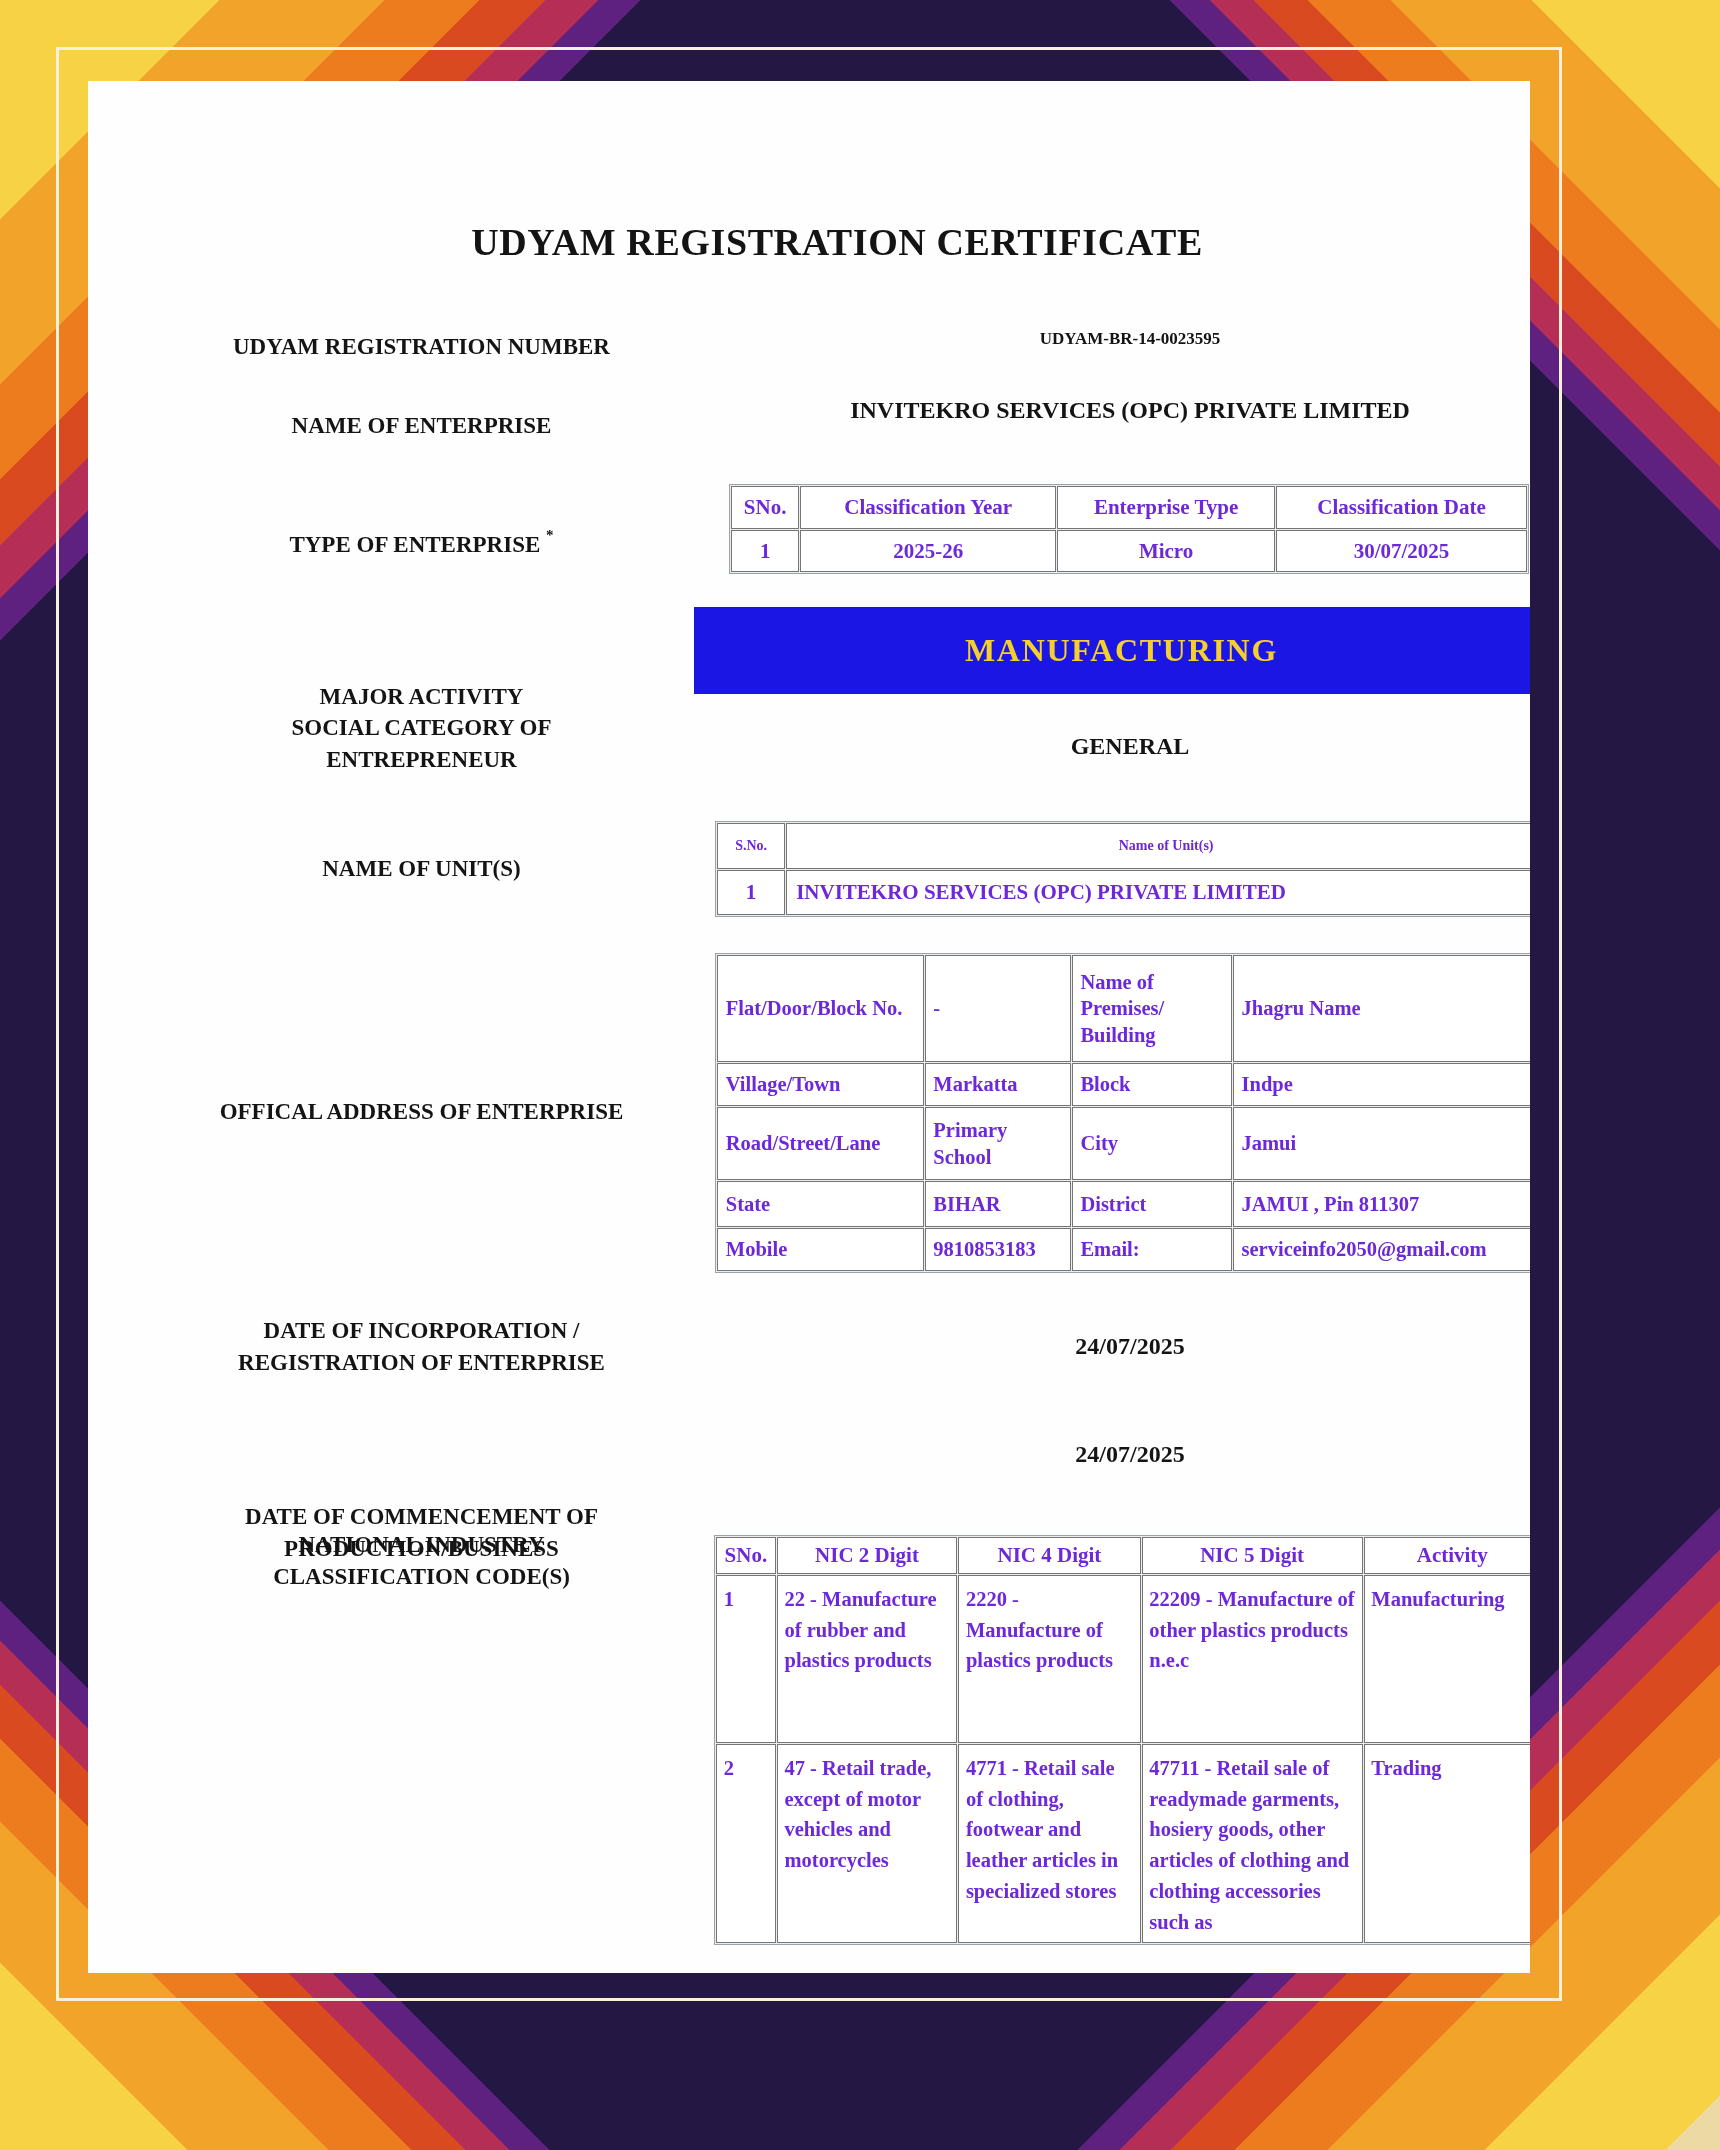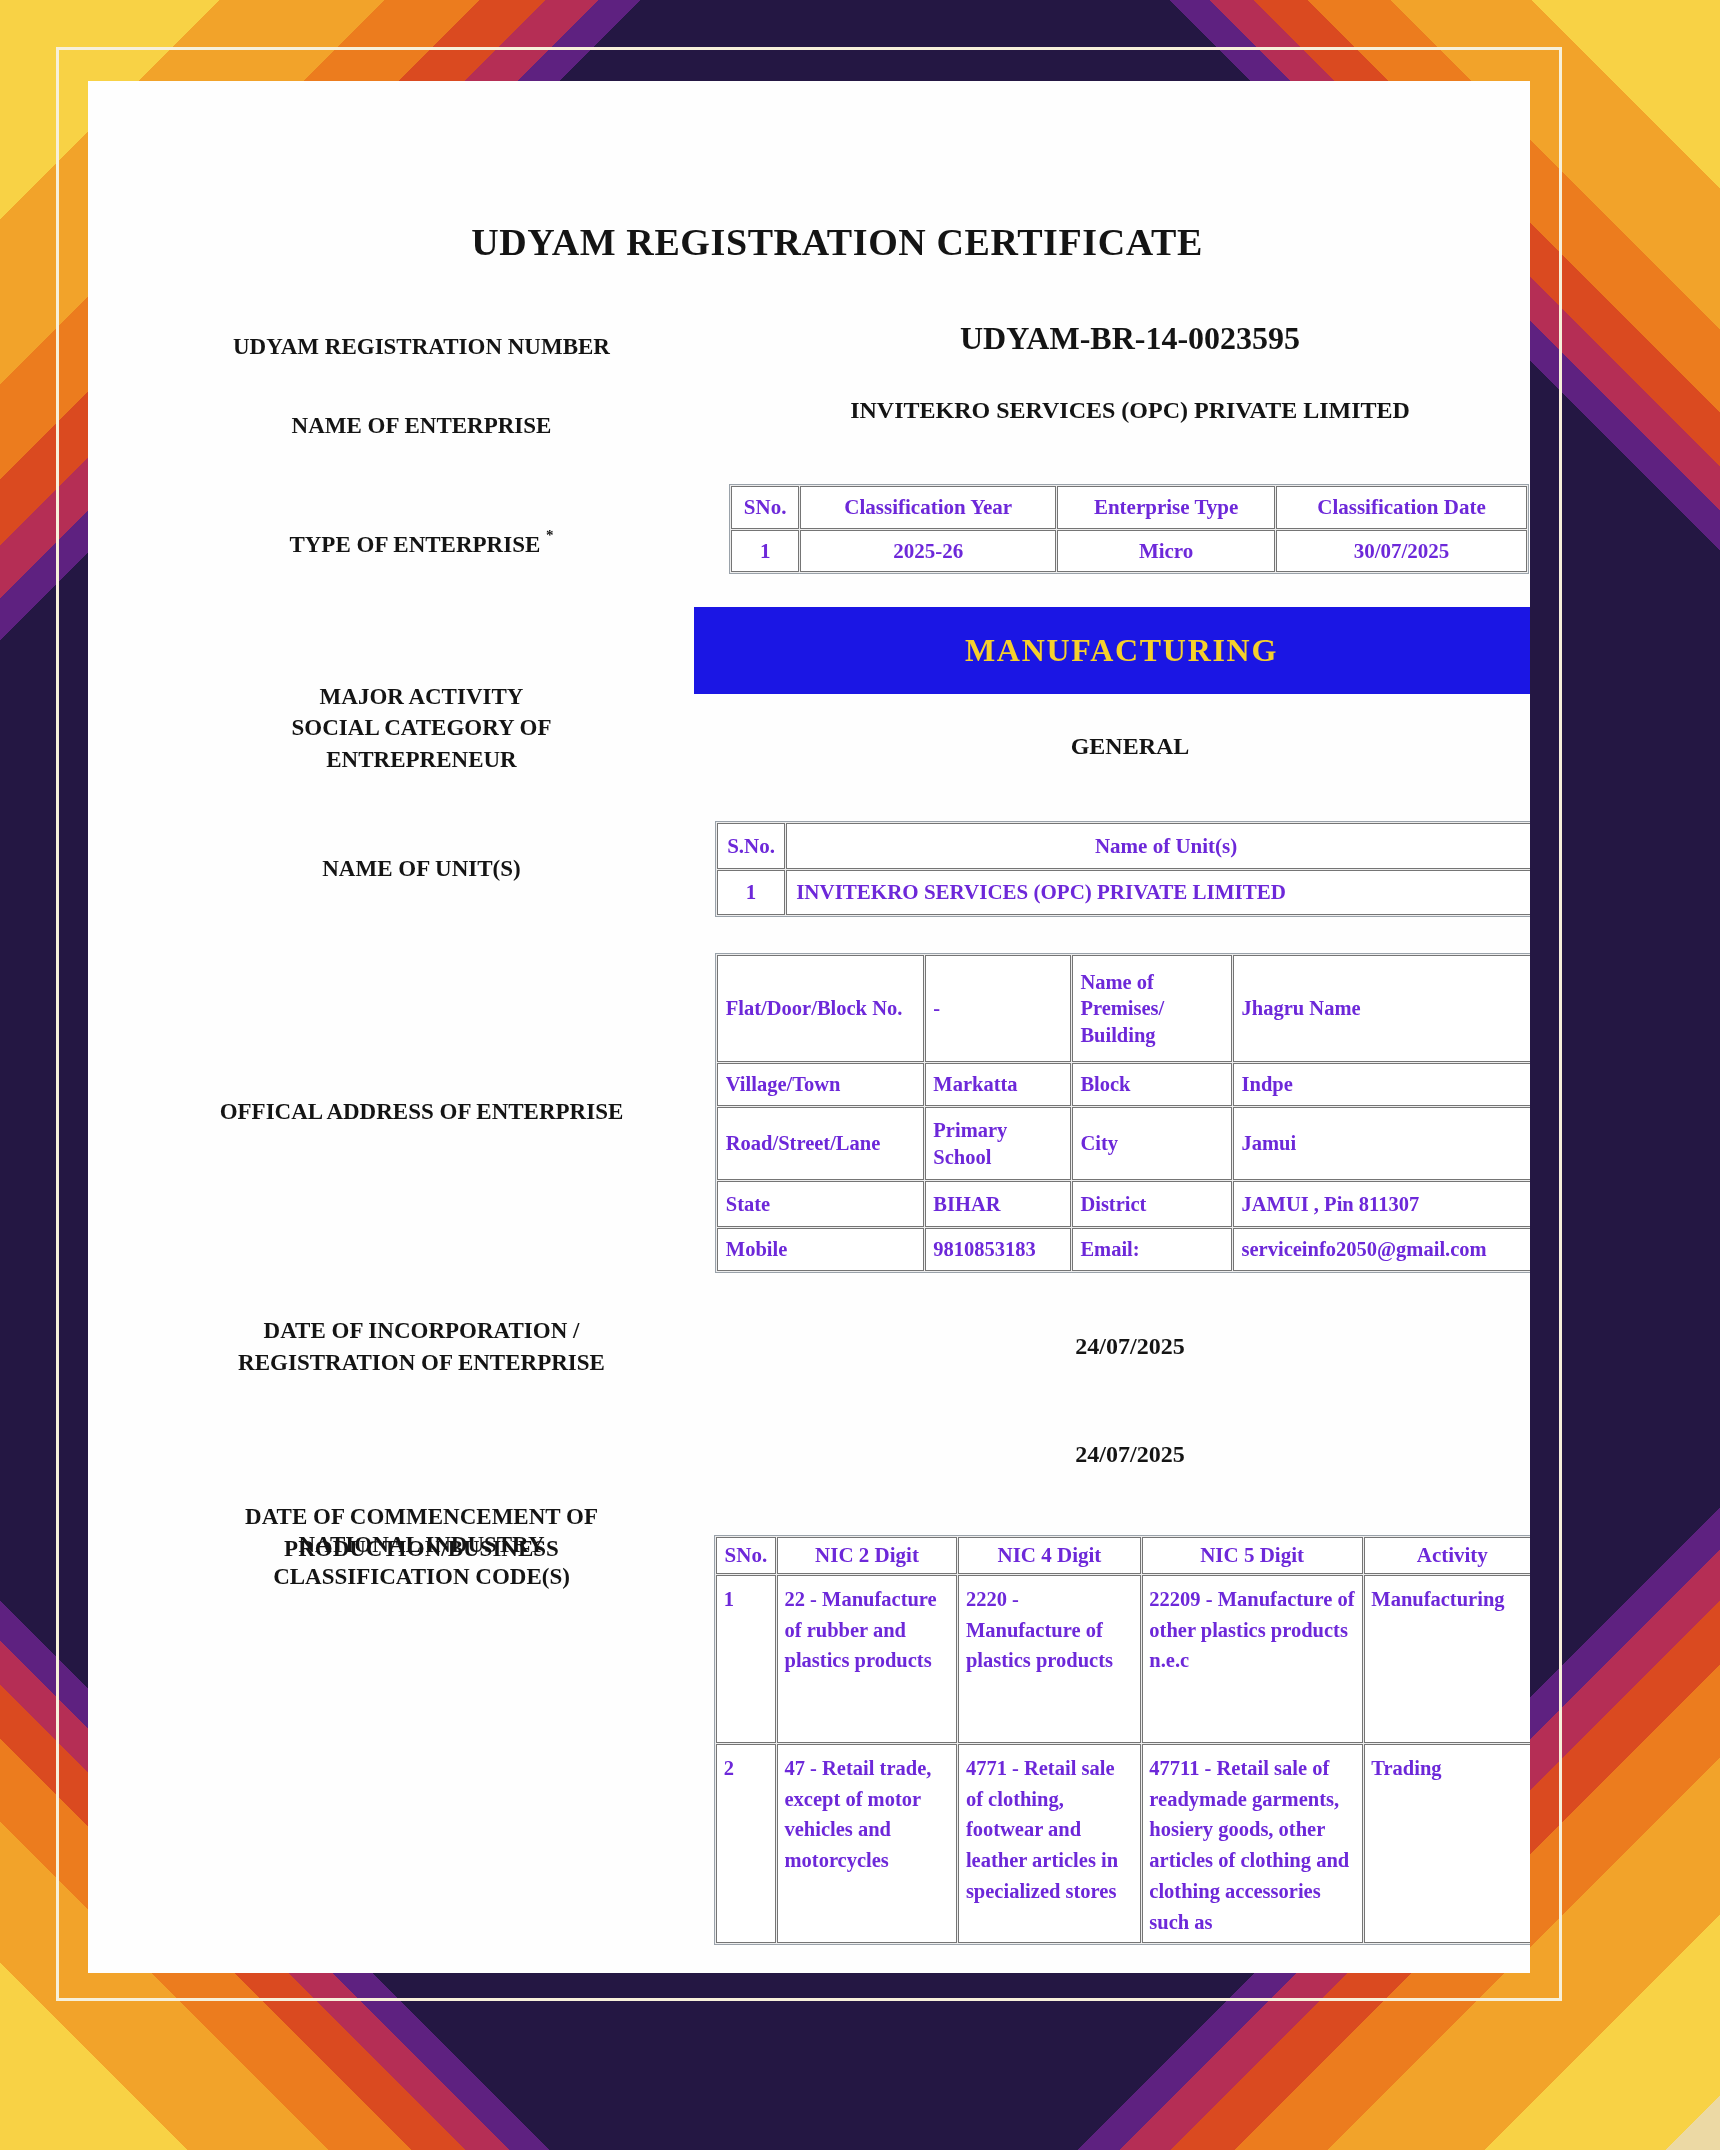--- a/index.html
+++ b/index.html
@@ -46,42 +46,42 @@
   }
   .lbl{
     position:absolute;left:39px;width:589px;text-align:center;
     font-weight:bold;font-size:23px;line-height:32px;
   }
   .lbl sup{font-size:15px;vertical-align:38%;}
   .val{
     position:absolute;left:627px;width:830px;text-align:center;
     font-weight:bold;font-size:24px;line-height:29px;
   }
-  .val.big{font-size:32px;}
+  .val.big{font-size:17px;}
   .banner{
     position:absolute;left:606px;top:526px;width:855px;height:87px;
     background:#1b16e4;text-align:center;line-height:87px;
     font-weight:bold;font-size:32px;letter-spacing:1.7px;color:#f5d02c;
   }
   
   table.tbl{
     position:absolute;border-collapse:separate;border-spacing:1.7px;
     background:#ededed;border:1.7px solid #9aa2aa;table-layout:fixed;
   }
   table.tbl th,table.tbl td{
     border:1.1px solid #757575;font-weight:bold;color:#6d28d9;
     background:#ffffff;overflow:hidden;
   }
   
   .type-tbl{left:641px;top:403px;width:800px;height:84px;}
   .type-tbl th{background:#dca45e;font-size:21px;text-align:center;height:39px;}
   .type-tbl td{font-size:21px;text-align:center;height:38px;}
   
   .units-tbl{left:627px;top:740px;width:833px;height:90px;}
-  .units-tbl th{font-size:21px;text-align:center;height:42px;}
+  .units-tbl th{font-size:14px;text-align:center;height:42px;}
   .units-tbl td{font-size:21px;height:41px;}
   .units-tbl td.sno{text-align:center;}
   .units-tbl td.uname{text-align:left;padding-left:9px;}
   
   .addr-tbl{left:627px;top:872px;width:820px;}
   .addr-tbl td{
     font-size:20.5px;line-height:1.3;text-align:left;vertical-align:middle;
     padding:4.4px 4.4px 4.4px 7.8px;
   }
   

